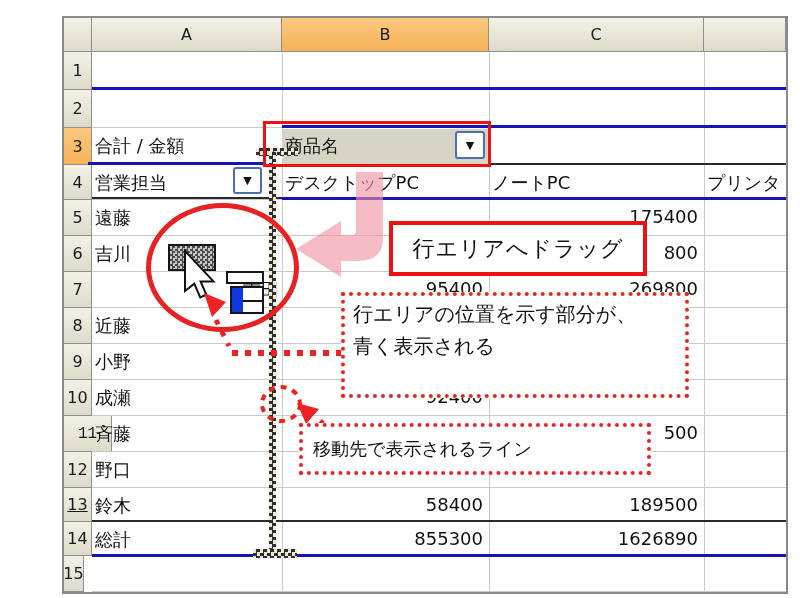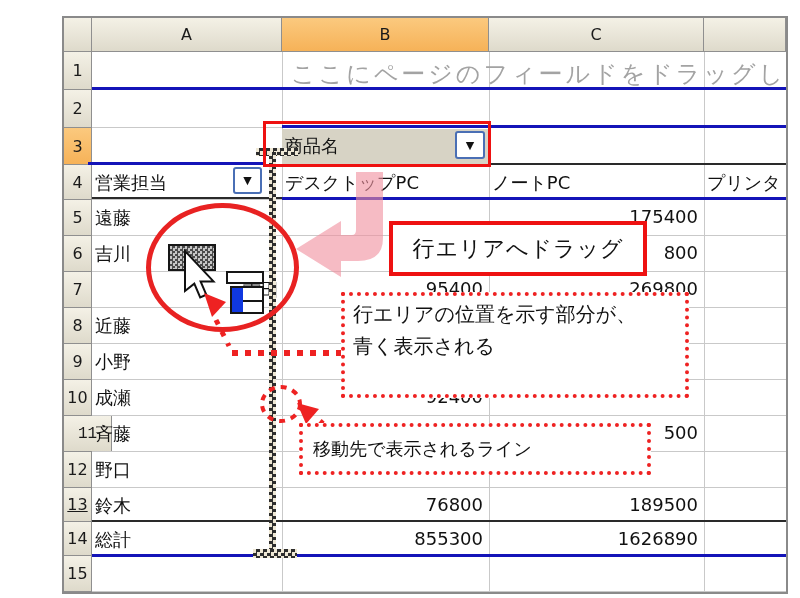--- a/index.html
+++ b/index.html
@@ -88,40 +88,41 @@
         <div class="rowhdr" style="left: 0px; top: 182px; width: 28px; height: 36px;">5</div>
         <div class="rowhdr" style="left: 0px; top: 218px; width: 28px; height: 36px;">6</div>
         <div class="rowhdr" style="left: 0px; top: 254px; width: 28px; height: 36px;">7</div>
         <div class="rowhdr" style="left: 0px; top: 290px; width: 28px; height: 36px;">8</div>
         <div class="rowhdr" style="left: 0px; top: 326px; width: 28px; height: 36px;">9</div>
         <div class="rowhdr" style="left: 0px; top: 362px; width: 28px; height: 36px;">10</div>
         <div class="rowhdr" style="left: 0px; top: 398px; width: 48px; height: 36px; font-family: Liberation Mono, monospace;">11</div>
         <div class="rowhdr" style="left: 0px; top: 434px; width: 28px; height: 36px;">12</div>
         <div class="rowhdr" style="left: 0px; top: 470px; width: 28px; height: 34px; text-decoration: underline;">13</div>
         <div class="rowhdr" style="left: 0px; top: 504px; width: 28px; height: 34px;">14</div>
-        <div class="rowhdr" style="left: 0px; top: 538px; width: 28px; height: 36px;">15</div>
+        <div class="rowhdr" style="left: 0px; top: 538px; width: 20px; height: 36px;">15</div>
         <div class="gl" style="left: 218px; top: 34px; width: 1px; height: 540px;"></div>
         <div class="gl" style="left: 425px; top: 34px; width: 1px; height: 540px;"></div>
         <div class="gl" style="left: 640px; top: 34px; width: 1px; height: 540px;"></div>
         <div class="gl" style="left: 28px; top: 71px; width: 694px; height: 1px;"></div>
         <div class="gl" style="left: 28px; top: 109px; width: 694px; height: 1px;"></div>
         <div class="gl" style="left: 28px; top: 146px; width: 694px; height: 1px;"></div>
         <div class="gl" style="left: 28px; top: 181px; width: 694px; height: 1px;"></div>
         <div class="gl" style="left: 28px; top: 217px; width: 694px; height: 1px;"></div>
         <div class="gl" style="left: 28px; top: 253px; width: 694px; height: 1px;"></div>
         <div class="gl" style="left: 28px; top: 289px; width: 694px; height: 1px;"></div>
         <div class="gl" style="left: 28px; top: 325px; width: 694px; height: 1px;"></div>
         <div class="gl" style="left: 28px; top: 361px; width: 694px; height: 1px;"></div>
         <div class="gl" style="left: 28px; top: 397px; width: 694px; height: 1px;"></div>
         <div class="gl" style="left: 28px; top: 433px; width: 694px; height: 1px;"></div>
         <div class="gl" style="left: 28px; top: 469px; width: 694px; height: 1px;"></div>
         <div class="gl" style="left: 28px; top: 503px; width: 694px; height: 1px;"></div>
         <div class="gl" style="left: 28px; top: 537px; width: 694px; height: 1px;"></div>
         <div class="gl" style="left: 28px; top: 573px; width: 694px; height: 1px;"></div>
         <div class="b3bg" style="left: 218px; top: 111px; width: 207px; height: 35px;"></div>
+        <div class="cell" style="left: 31px; top: 116px; width: 184px; height: 31px; font-size: 18px;">合計 / 金額</div>
         <div class="cell" style="left: 221px; top: 116px; width: 201px; height: 31px; font-size: 18px;">商品名</div>
         <div class="cell" style="left: 31px; top: 153px; width: 184px; height: 29px;">営業担当</div>
         <div class="cell" style="left: 221px; top: 153px; width: 201px; height: 29px;">デスクトップPC</div>
         <div class="cell" style="left: 428px; top: 153px; width: 209px; height: 29px;">ノートPC</div>
         <div class="cell" style="left: 643px; top: 153px; width: 76px; height: 29px;">プリンタ</div>
         <div class="cell" style="left: 31px; top: 188px; width: 184px; height: 30px;">遠藤</div>
         <div class="cell num" style="left: 428px; top: 188px; width: 206px; height: 30px;">175400</div>
         <div class="cell" style="left: 31px; top: 224px; width: 184px; height: 30px;">吉川</div>
         <div class="cell num" style="left: 428px; top: 224px; width: 206px; height: 30px;">800</div>
         <div class="cell" style="left: 31px; top: 260px; width: 184px; height: 30px; text-align: right;">吉田</div>
@@ -129,28 +130,27 @@
         <div class="cell num" style="left: 428px; top: 260px; width: 206px; height: 30px;">269800</div>
         <div class="cell" style="left: 31px; top: 296px; width: 184px; height: 30px;">近藤</div>
         <div class="cell" style="left: 31px; top: 332px; width: 184px; height: 30px;">小野</div>
         <div class="cell" style="left: 31px; top: 368px; width: 184px; height: 30px;">成瀬</div>
         <div class="cell num" style="left: 221px; top: 368px; width: 198px; height: 30px;">92400</div>
         <div class="cell" style="left: 31px; top: 404px; width: 184px; height: 30px;">斉藤</div>
         <div class="cell num" style="left: 428px; top: 404px; width: 206px; height: 30px;">500</div>
         <div class="cell" style="left: 31px; top: 440px; width: 184px; height: 30px;">野口</div>
         <div class="cell num" style="left: 221px; top: 440px; width: 198px; height: 30px;">267100</div>
         <div class="cell" style="left: 31px; top: 476px; width: 184px; height: 28px;">鈴木</div>
-        <div class="cell num" style="left: 221px; top: 476px; width: 198px; height: 28px;">76800</div>
+        <div class="cell num" style="left: 221px; top: 476px; width: 198px; height: 28px;">58400</div>
         <div class="cell num" style="left: 428px; top: 476px; width: 206px; height: 28px;">189500</div>
         <div class="cell" style="left: 31px; top: 510px; width: 184px; height: 28px;">総計</div>
         <div class="cell num" style="left: 221px; top: 510px; width: 198px; height: 28px;">855300</div>
         <div class="cell num" style="left: 428px; top: 510px; width: 206px; height: 28px;">1626890</div>
       </div>
 
-    <div class="droptext">ここにページのフィールドをドラッグし</div>
   </div>
 
   <div class="accent blue" style="left:92px;top:87px;width:694px;height:3px;"></div>
   <div class="accent blue" style="left:282px;top:125px;width:504px;height:3px;"></div>
   <div class="accent blue" style="left:88px;top:162px;width:178px;height:3px;"></div>
   <div class="accent black" style="left:489px;top:163px;width:297px;height:2px;"></div>
   <div class="accent black" style="left:92px;top:197px;width:190px;height:2px;"></div>
   <div class="accent blue" style="left:282px;top:197px;width:504px;height:3px;"></div>
   <div class="accent black" style="left:92px;top:520px;width:694px;height:2px;"></div>
   <div class="accent blue" style="left:92px;top:554px;width:694px;height:3px;"></div>

